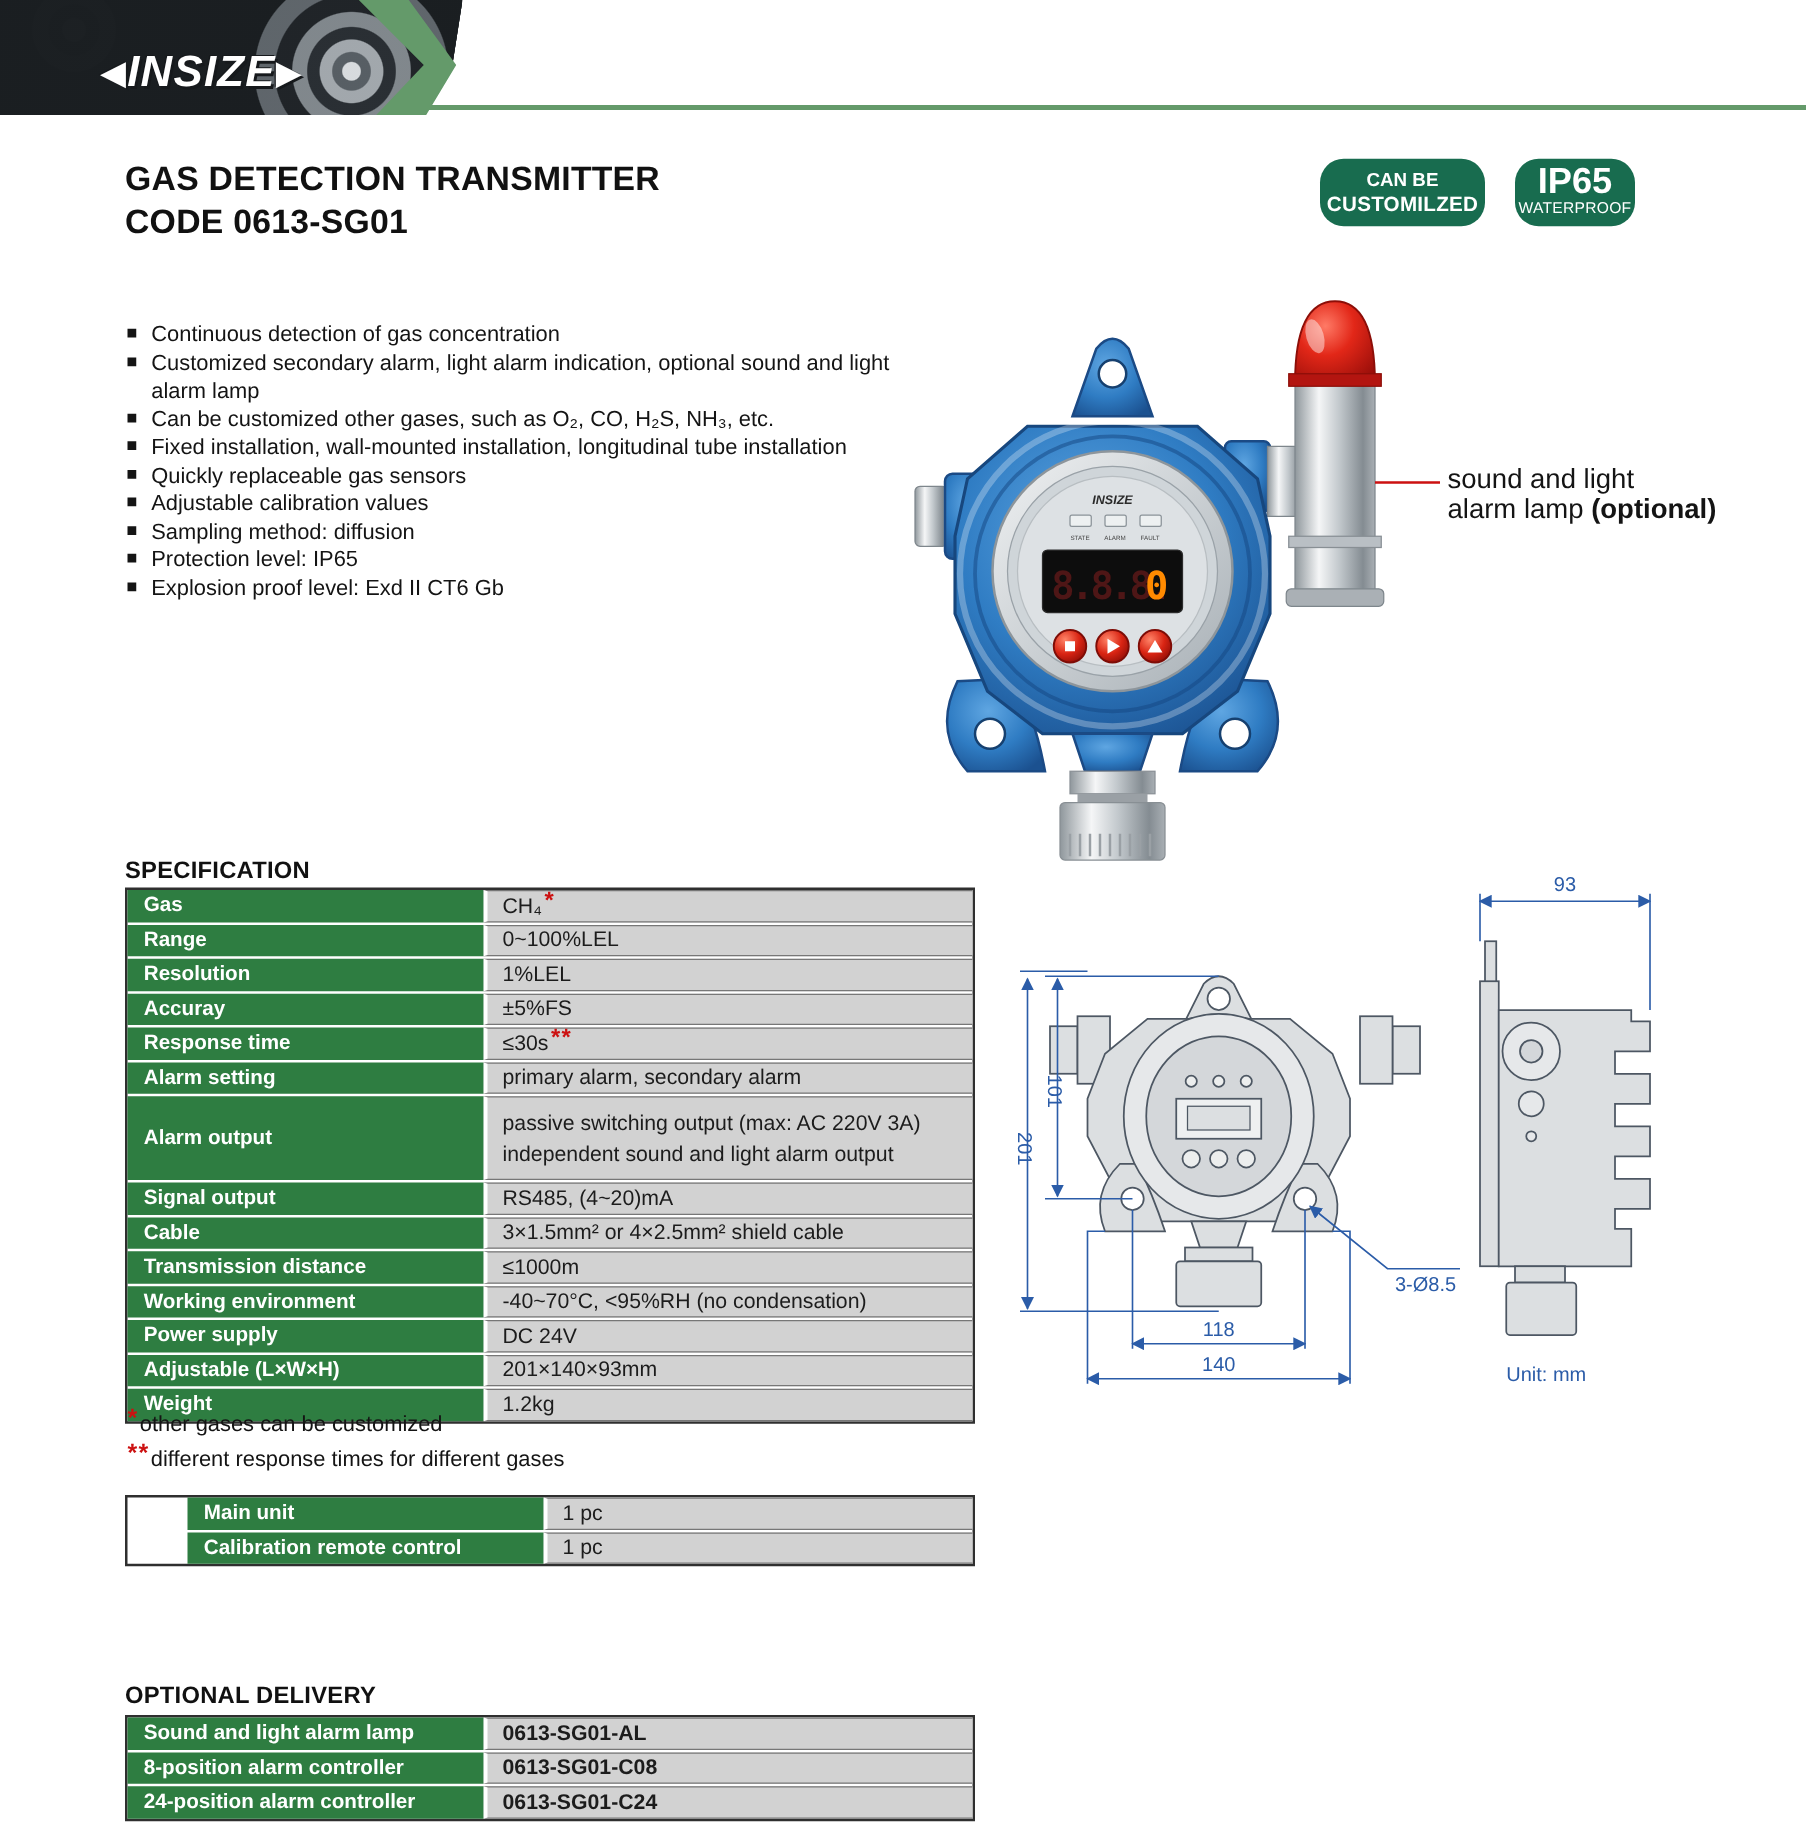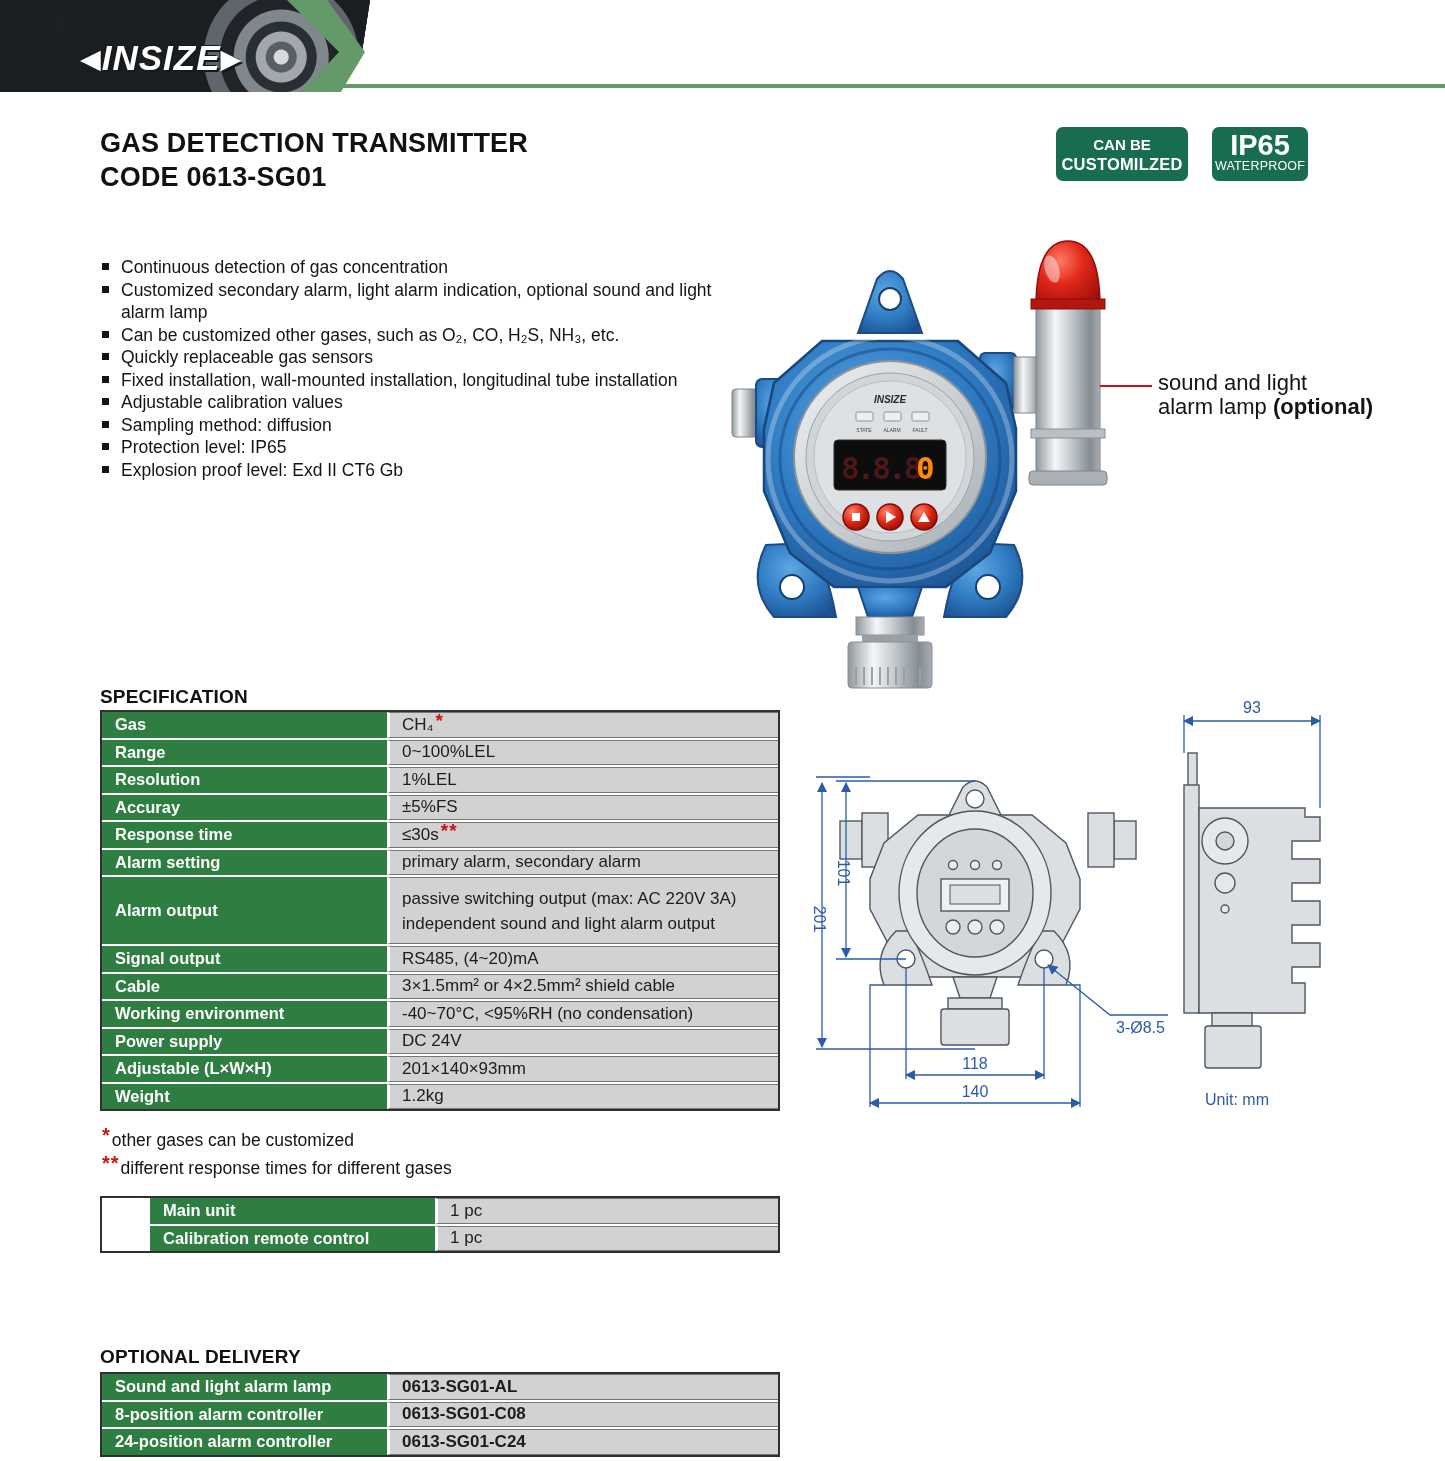--- a/index.html
+++ b/index.html
@@ -27,21 +27,21 @@
     color:#fff;letter-spacing:1px;text-shadow:2px 2px 0 #16191c,-1px -1px 0 #16191c;white-space:nowrap;
   }
   .logo .arr{font-style:normal;font-size:27px;vertical-align:2px;}
   .chevron{
     position:absolute;left:283px;top:0;width:84px;height:92px;background:var(--accent_sage);
     clip-path:polygon(4.8% 0,52.4% 0,97.6% 56.5%,69% 100%,21.4% 100%,66.7% 56.5%);
   }
   .greenline{position:absolute;left:340px;right:0;top:84px;height:4px;background:var(--accent_sage);}
   .title{position:absolute;left:100px;top:126px;font-size:27px;line-height:34px;font-weight:900;color:#111;letter-spacing:.2px;}
   
-  .badge{position:absolute;top:127px;height:54px;border-radius:7px;background:var(--badge_green);
+  .badge{position:absolute;top:127px;height:54px;border-radius:19px;background:var(--badge_green);
     color:#fff;display:flex;flex-direction:column;align-items:center;justify-content:center;text-align:right;}
   .badge1{left:1056px;width:132px;}
   .badge1 .l1{font-size:15px;font-weight:700;line-height:19px;}
   .badge1 .l2{font-size:16.5px;font-weight:700;line-height:20px;letter-spacing:.2px;}
   .badge2{left:1212px;width:96px;}
   .badge2 .l1{font-size:29px;font-weight:900;line-height:25px;}
   .badge2 .l2{font-size:12.5px;font-weight:400;line-height:17px;letter-spacing:.2px;}
   
   .features{position:absolute;left:100px;top:256px;width:648px;list-style:none;}
   .features li{position:relative;font-size:17.5px;line-height:22.5px;padding-left:21px;color:#141414;}
@@ -94,22 +94,22 @@
   </div>
   <div class="badge badge2">
     <div class="l1">IP65</div>
     <div class="l2">WATERPROOF</div>
   </div>
 
   <ul class="features">
     <li>Continuous detection of gas concentration</li>
     <li>Customized secondary alarm, light alarm indication, optional sound and light alarm lamp</li>
     <li>Can be customized other gases, such as O₂, CO, H₂S, NH₃, etc.</li>
+    <li>Fixed installation, wall-mounted installation, longitudinal tube installation</li>
     <li>Quickly replaceable gas sensors</li>
-    <li>Fixed installation, wall-mounted installation, longitudinal tube installation</li>
     <li>Adjustable calibration values</li>
     <li>Sampling method: diffusion</li>
     <li>Protection level: IP65</li>
     <li>Explosion proof level: Exd II CT6 Gb</li>
   </ul>
 
   <svg class="devsvg" viewBox="0 0 400 460">
     <defs>
       <radialGradient id="gBody" cx="42%" cy="35%" r="75%">
         <stop offset="0%" stop-color="#5fa6e2"></stop>
@@ -269,20 +269,28 @@
           <div class="valrow">
             <span>RS485, (4~20)mA</span>
           </div>
         </div>
       </div>
     <div class="grow">
         <div class="gl">Cable</div>
         <div class="gv">
           <div class="valrow">
             <span>3×1.5mm² or 4×2.5mm² shield cable</span>
+          </div>
+        </div>
+      </div>
+    <div class="grow">
+        <div class="gl">Transmission distance</div>
+        <div class="gv">
+          <div class="valrow">
+            <span>≤1000m</span>
           </div>
         </div>
       </div>
     <div class="grow">
         <div class="gl">Working environment</div>
         <div class="gv">
           <div class="valrow">
             <span>-40~70°C, &lt;95%RH (no condensation)</span>
           </div>
         </div>

